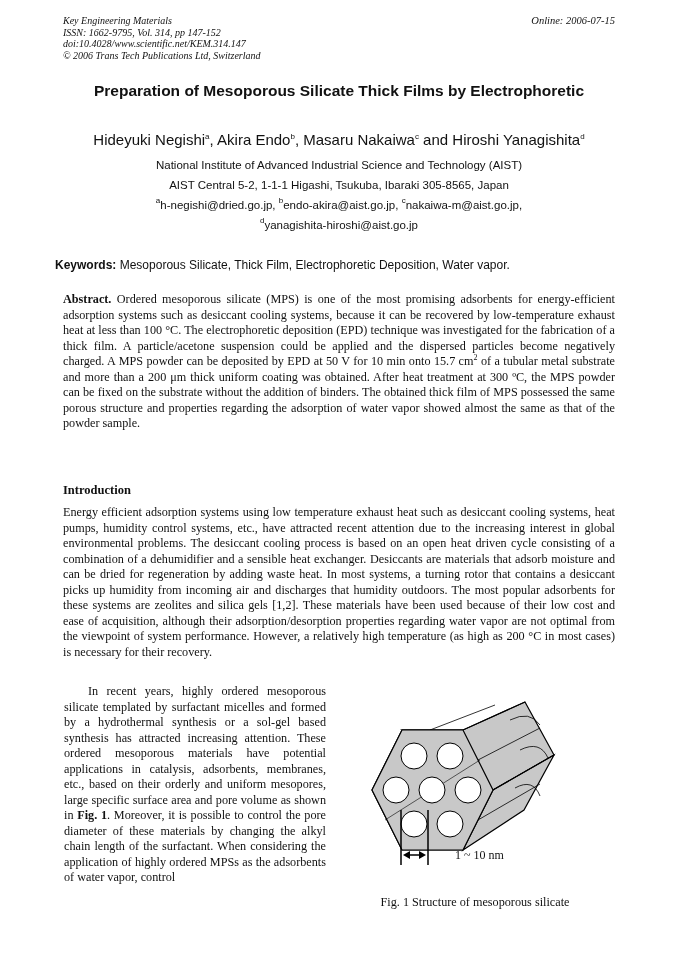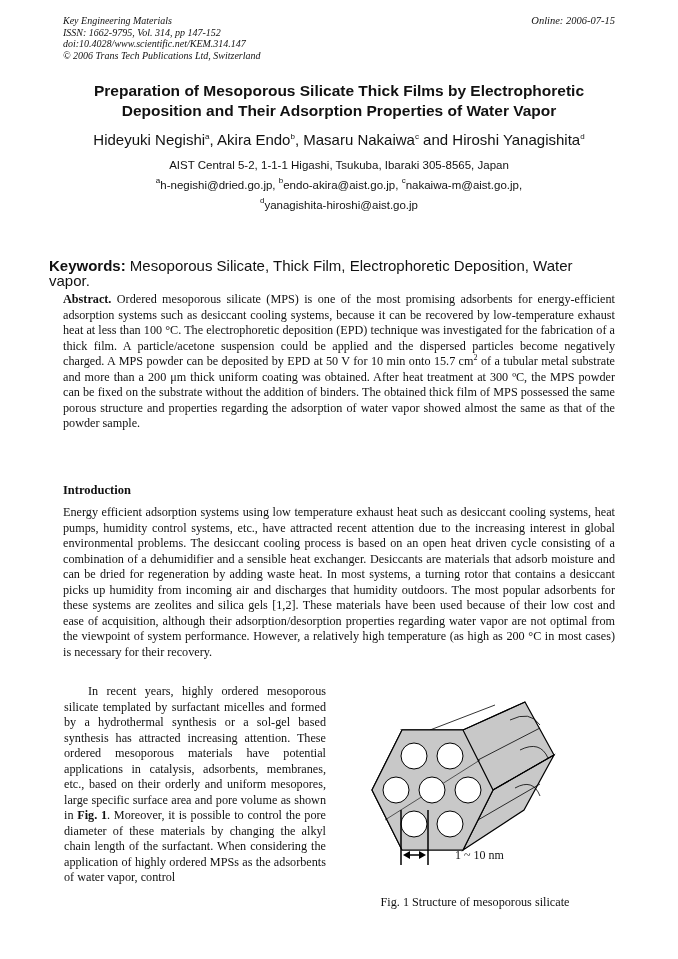--- a/index.html
+++ b/index.html
@@ -22,22 +22,22 @@
   .authors {
     position: absolute; left: 63px; width: 552px; top: 130px; text-align: center;
     font-family: "Liberation Sans", sans-serif; font-size: 15px; line-height: 20px;
   }
   .authors sup, .affil sup { font-size: 8px; vertical-align: 6px; line-height: 0; }
   .affil {
     position: absolute; left: 63px; width: 552px; top: 155px; text-align: center;
     font-family: "Liberation Sans", sans-serif; font-size: 11.5px; line-height: 20px;
   }
   .keywords {
-    position: absolute; left: 49px; width: 552px; top: 258px;
-    font-family: "Liberation Sans", sans-serif; font-size: 15px; line-height: 15px;
+    position: absolute; left: 55px; width: 552px; top: 258px;
+    font-family: "Liberation Sans", sans-serif; font-size: 12px; line-height: 15px;
   }
   .keywords b { font-weight: bold; }
   .para {
     position: absolute; left: 63px; width: 552px;
     font-family: "Liberation Serif", serif; font-size: 12.2px; line-height: 15.5px;
     text-align: justify;
   }
   .para b { font-weight: bold; }
   .para sup { font-size: 8px; vertical-align: 5px; line-height: 0; }
   .section-head {
@@ -67,28 +67,28 @@
 <div class="header-left">
   <div>Key Engineering Materials</div>
   <div>ISSN: 1662-9795, Vol. 314, pp 147-152</div>
   <div>doi:10.4028/www.scientific.net/KEM.314.147</div>
   <div>© 2006 Trans Tech Publications Ltd, Switzerland</div>
 </div>
 <div class="header-right">Online: 2006-07-15</div>
 
 <div class="title">
   <div>Preparation of Mesoporous Silicate Thick Films by Electrophoretic</div>
-  <div>Deposition and Their Adsorption Properties of Water Vapor</div>
 </div>
 
 <div class="authors">
   <span>Hideyuki Negishi</span><sup>a</sup><span>, </span><span>Akira Endo</span><sup>b</sup><span>, </span><span>Masaru Nakaiwa</span><sup>c</sup><span> and </span><span>Hiroshi Yanagishita</span><sup>d</sup>
 </div>
 
 <div class="affil">
+  <div>National Institute of Advanced Industrial Science and Technology (AIST)</div>
   <div>AIST Central 5-2, 1-1-1 Higashi, Tsukuba, Ibaraki 305-8565, Japan</div>
   <div>
     <sup>a</sup><span>h-negishi@dried.go.jp, </span><sup>b</sup><span>endo-akira@aist.go.jp, </span><sup>c</sup><span>nakaiwa-m@aist.go.jp,</span>
   </div>
   <div>
     <sup>d</sup><span>yanagishita-hiroshi@aist.go.jp</span>
   </div>
 </div>
 
 <div class="keywords">

